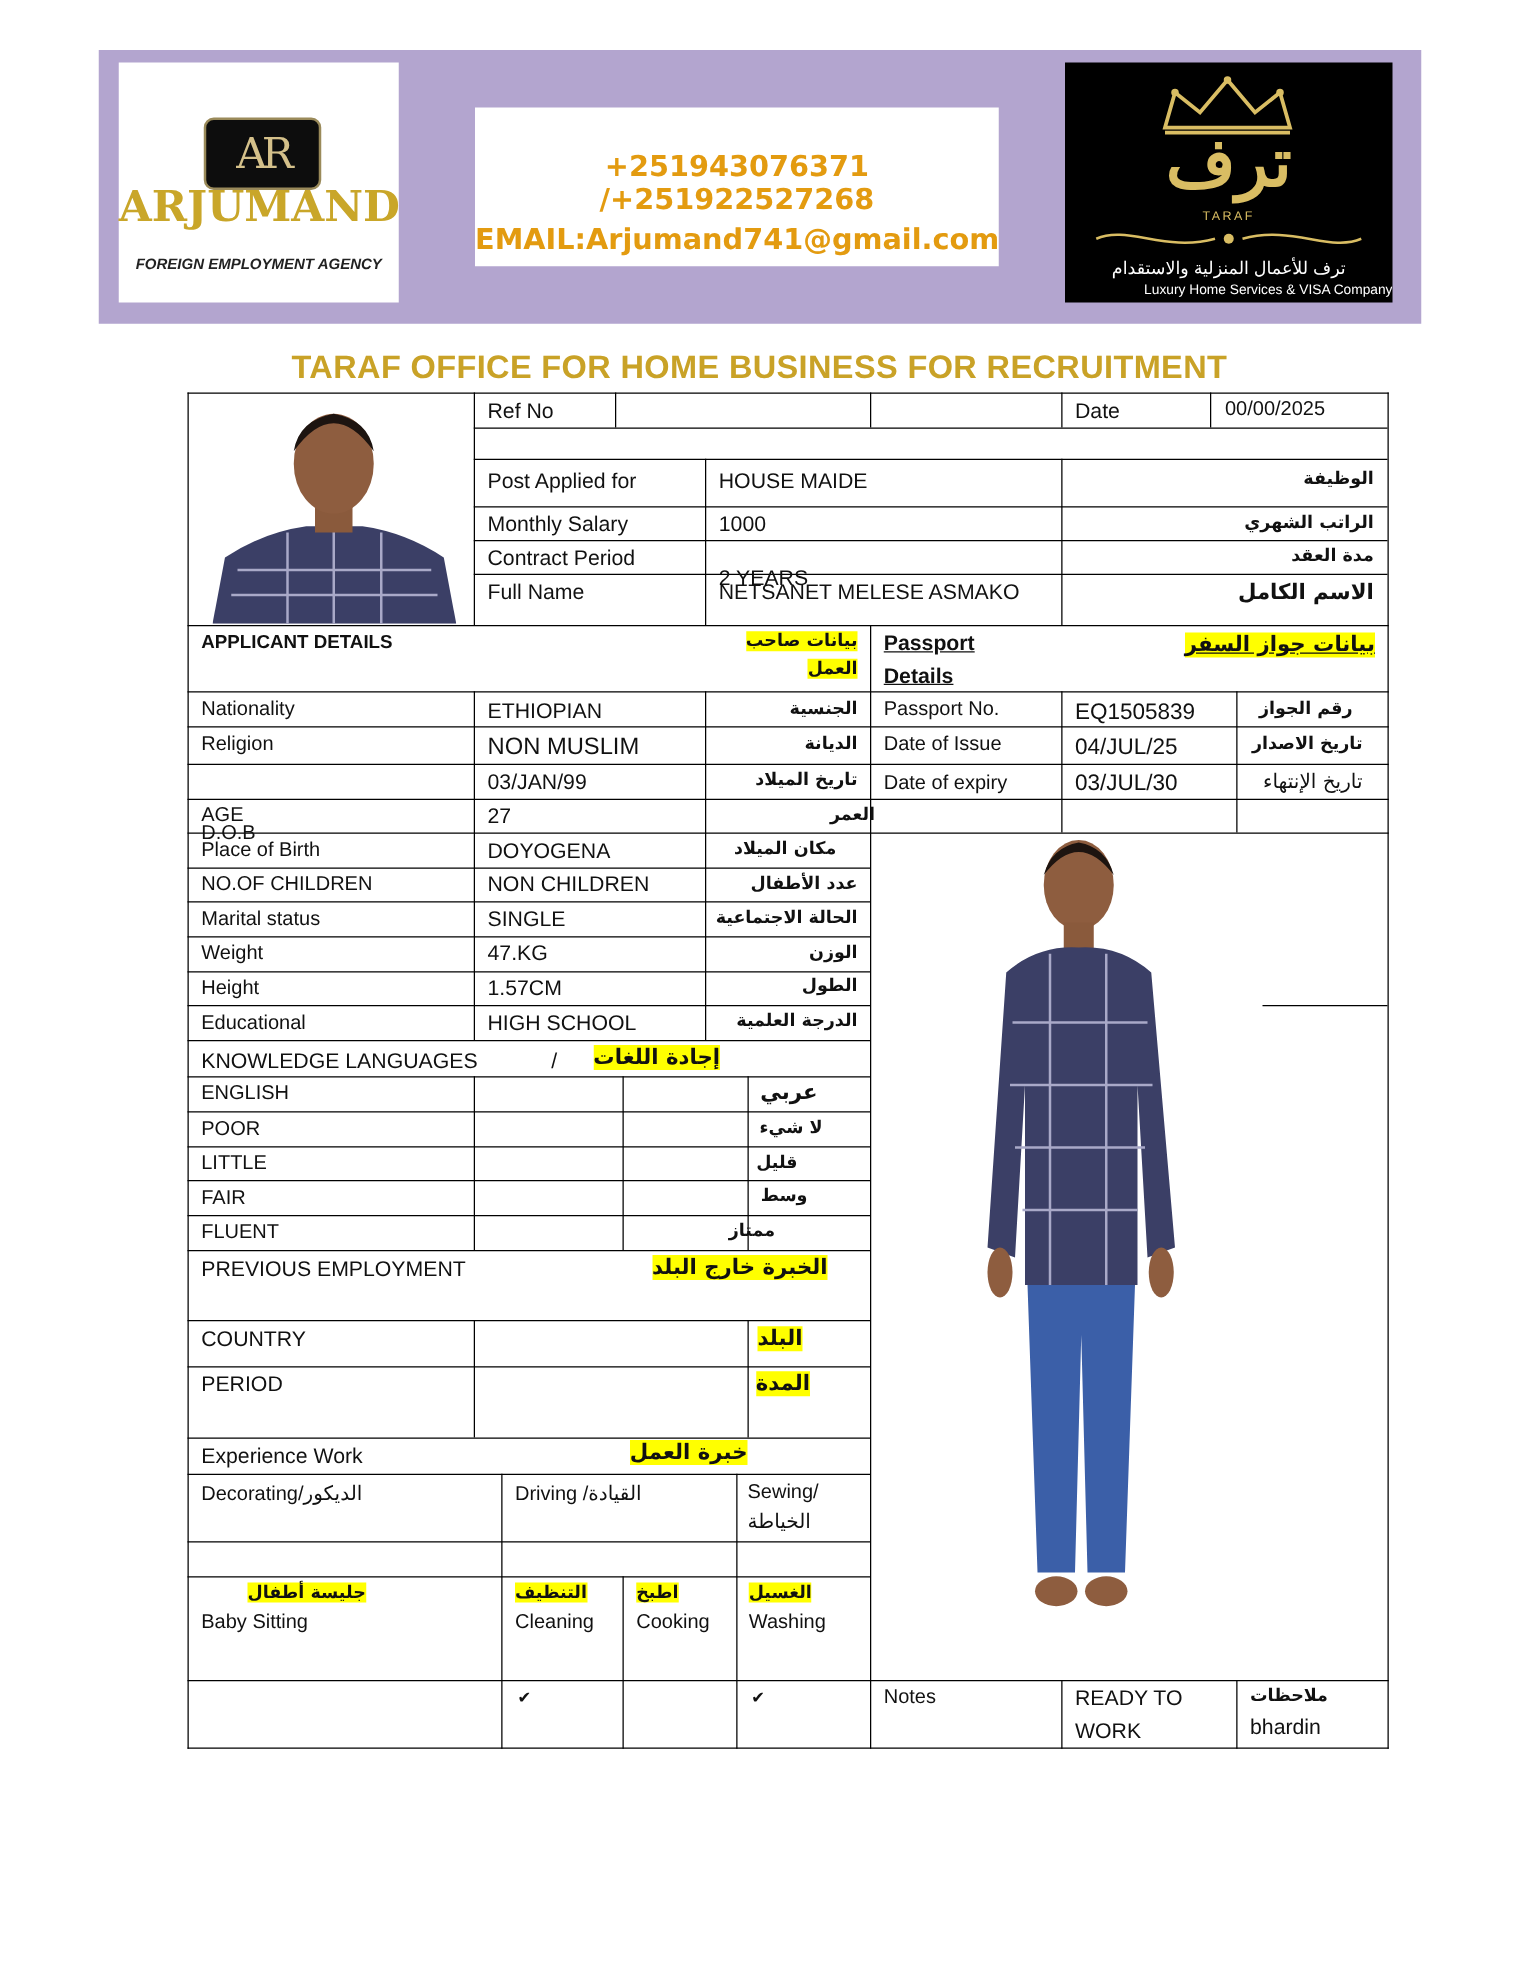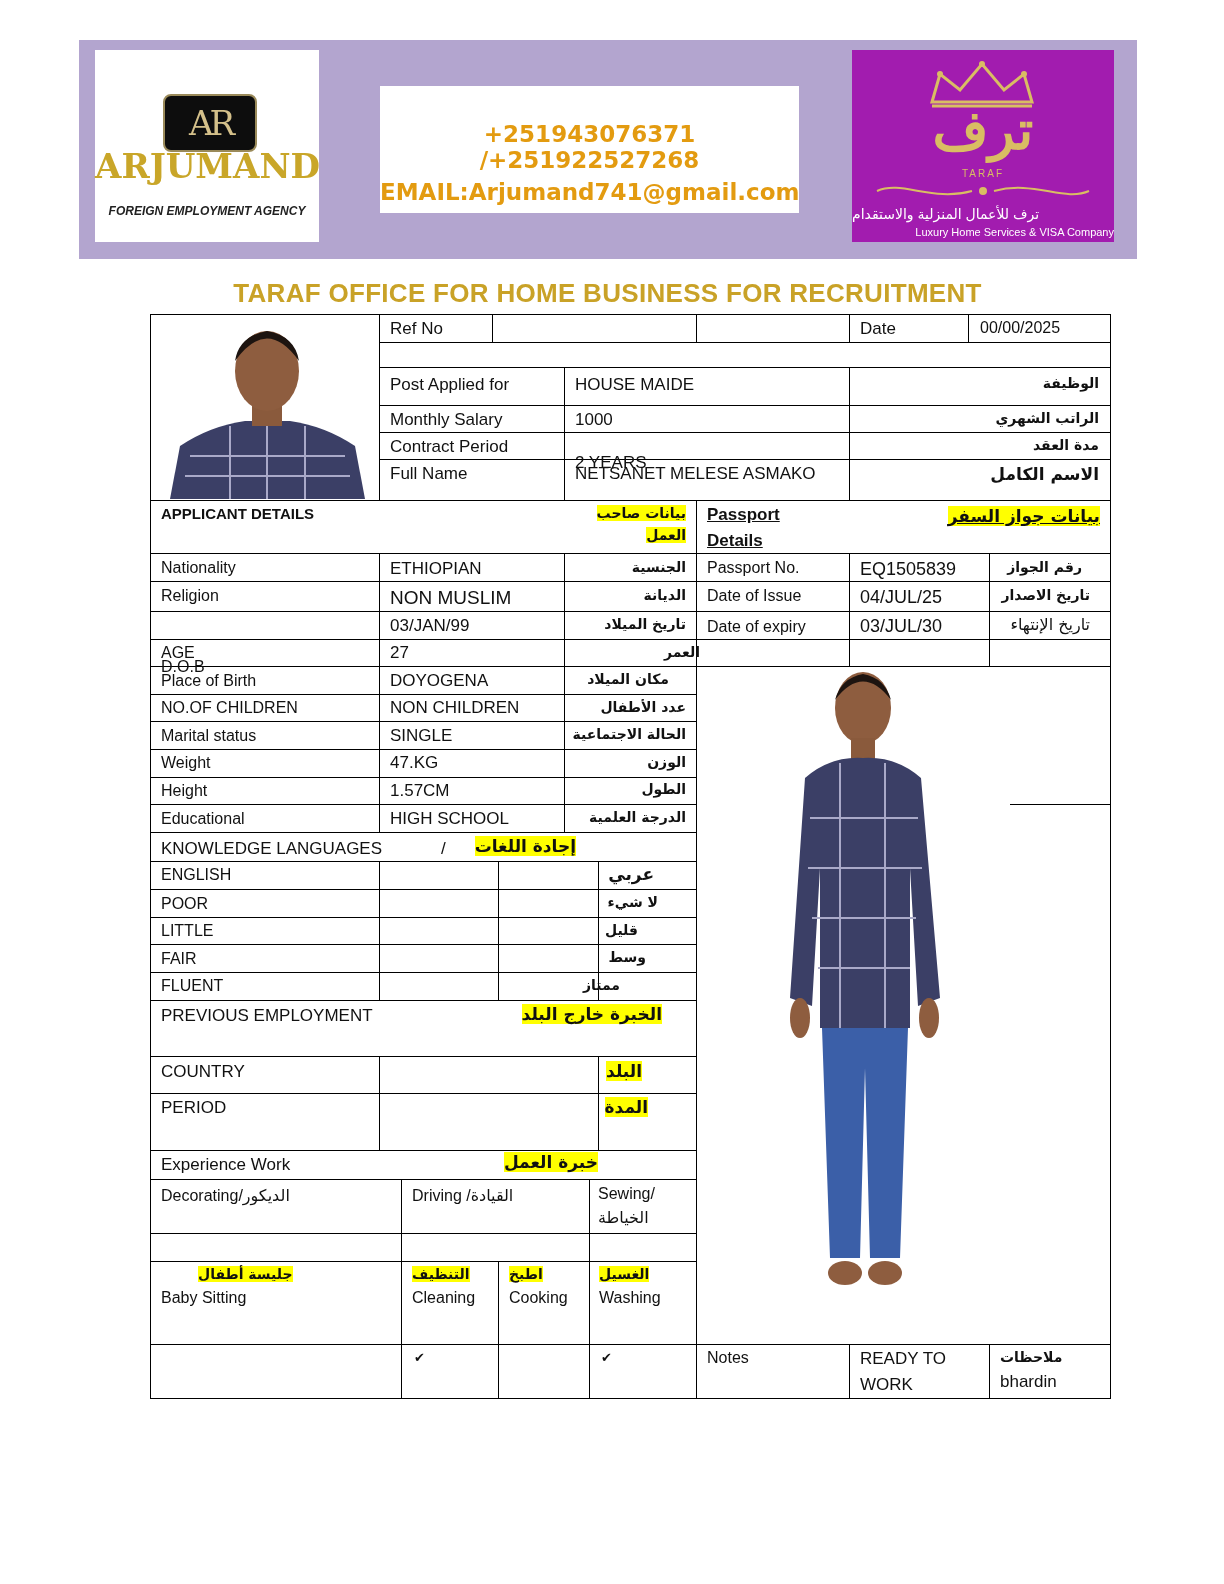--- a/index.html
+++ b/index.html
@@ -7,26 +7,26 @@
   .abs { position:absolute; }
   
   .banner { left:79px; top:40px; width:1058px; height:219px; background:#b3a5cf; }
   .logo-left { left:95px; top:50px; width:224px; height:192px; background:#fff; }
   .logo-ar { left:68px; top:44px; width:90px; height:54px; background:#0d0d0d; border-radius:8px; border:2px solid #9a8a5a; }
   .logo-ar span { display:block; text-align:center; color:#d4c08a; font-family:"DejaVu Serif", serif; font-size:34px; line-height:54px; letter-spacing:-4px; }
   .logo-name { left:0; top:96px; width:224px; text-align:center; font-family:"DejaVu Serif", serif; font-weight:bold; font-size:34px; color:#c9a629; letter-spacing:0px; }
   .logo-sub { left:0; top:154px; width:224px; text-align:center; font-size:12px; font-style:italic; font-weight:bold; color:#222; }
   .contact-box { left:380px; top:86px; width:419px; height:127px; background:#fff; }
   .contact-line { left:0; width:419px; text-align:center; color:#e39b10; font-weight:bold; font-size:23px; font-family:"DejaVu Sans", sans-serif; }
-  .logo-right { left:852px; top:50px; width:262px; height:192px; background:#a21caf; overflow:hidden; }
+  .logo-right { left:852px; top:50px; width:262px; height:192px; background:#000000; overflow:hidden; }
   .crown { left:70px; top:10px; width:120px; height:50px; }
   .taraf-mark { left:0; top:48px; width:262px; text-align:center; color:#d9bd63; font-family:"DejaVu Serif", serif; font-size:54px; font-weight:bold; }
   .taraf-small { left:0; top:118px; width:262px; text-align:center; color:#d9bd63; font-size:10px; letter-spacing:2px; }
   .swirl { left:20px; top:130px; width:222px; height:22px; }
-  .right-ar { left:0; top:156px; width:262px; text-align:left; color:#fff; font-size:14px; direction:rtl; }
+  .right-ar { left:0; top:156px; width:262px; text-align:center; color:#fff; font-size:14px; direction:rtl; }
   .right-en { left:0; top:176px; width:262px; text-align:right; color:#fff; font-size:11px; }
 
   .doc-title { left:150px; top:278px; width:915px; text-align:center; color:#c9a227; font-weight:bold; font-size:26px; letter-spacing:0.3px; }
 
   
   .hl { position:absolute; height:1px; background:#000; }
   .vl { position:absolute; width:1px; background:#000; }
   .cell { position:absolute; font-size:17px; white-space:nowrap; line-height:20px; }
   .sm { font-size:16px; }
   .ar { direction:rtl; text-align:right; font-weight:bold; font-family:"DejaVu Sans", sans-serif; font-size:14px; }

